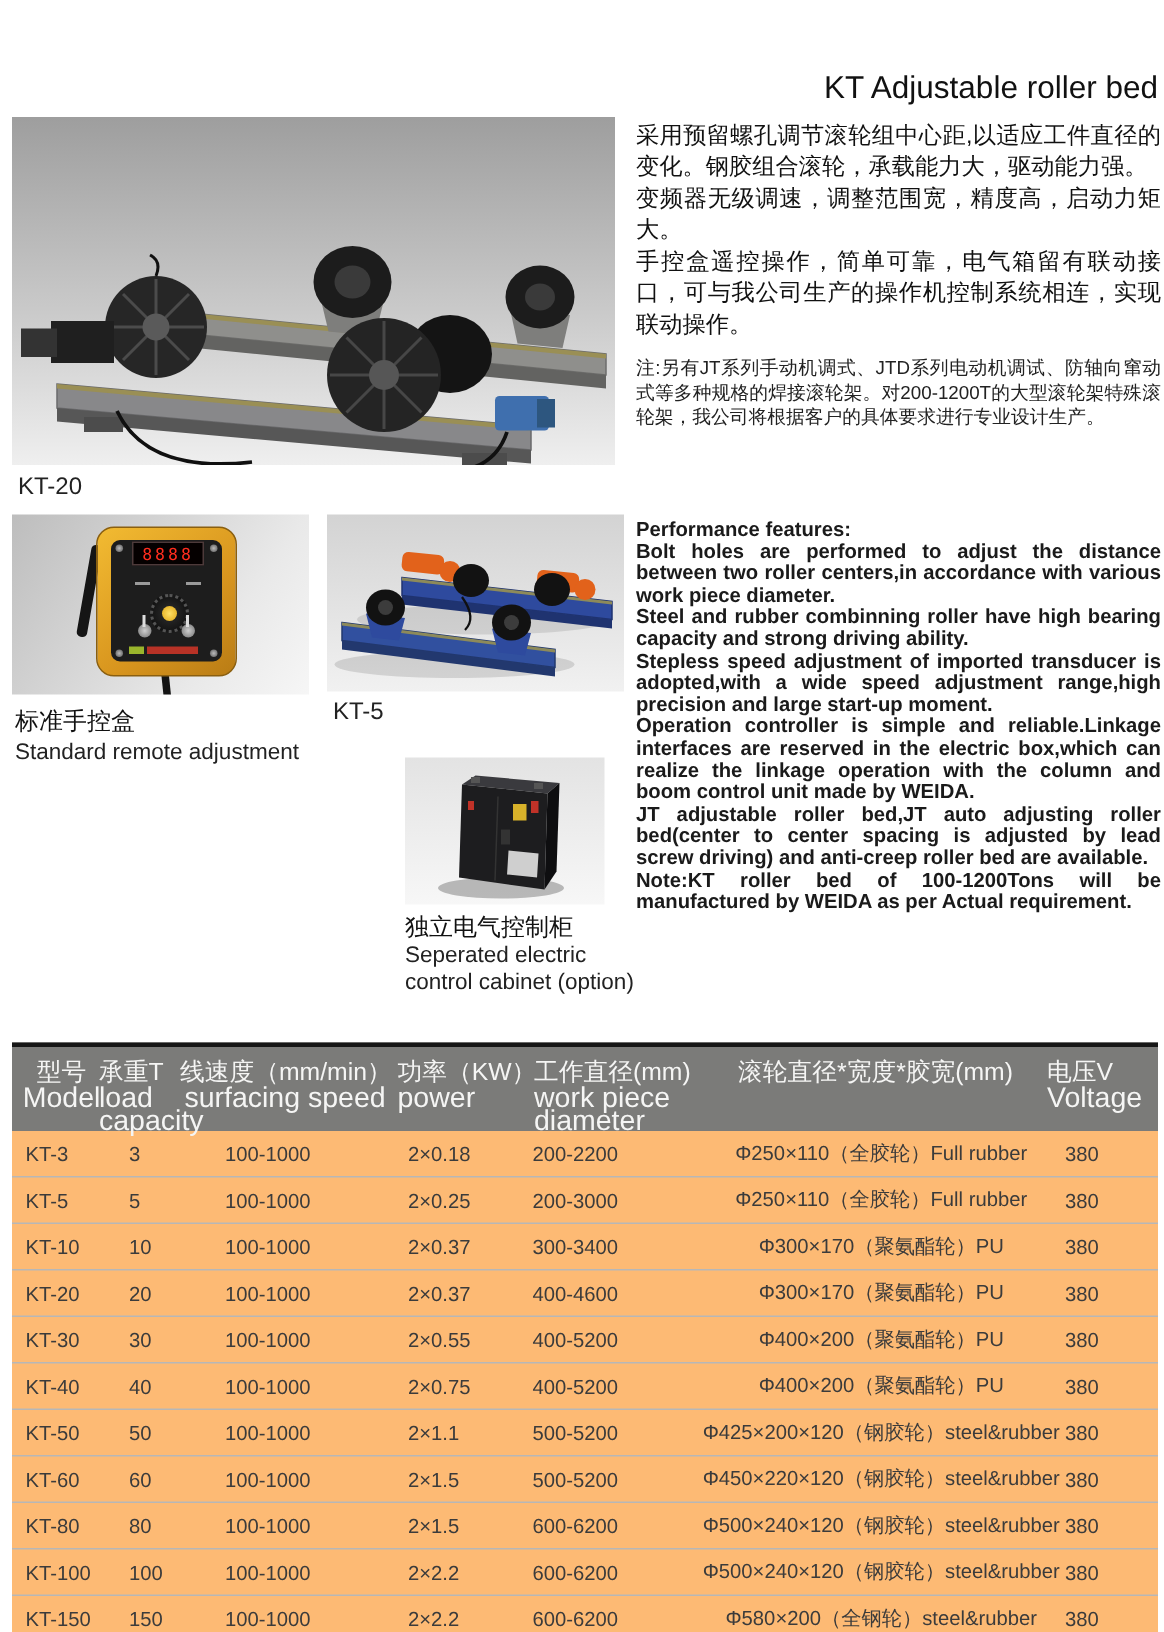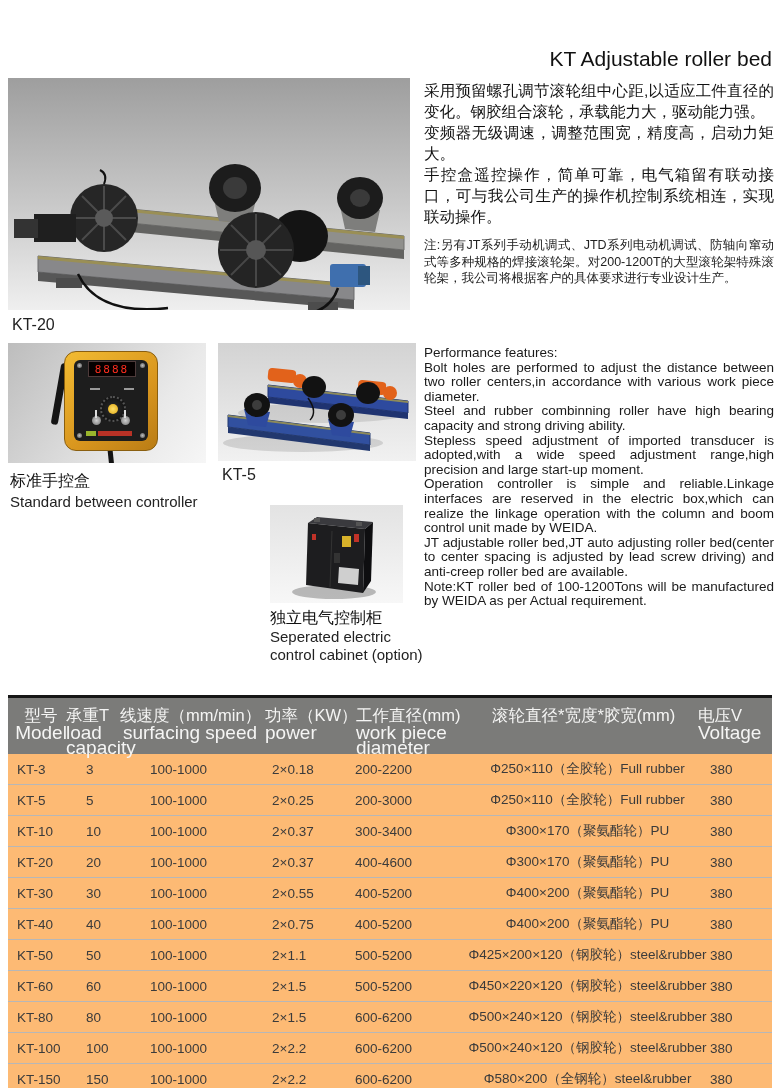--- a/index.html
+++ b/index.html
@@ -26,21 +26,21 @@
   .ctrl-cap-zh { left:10px; top:471px; }
   .ctrl-cap-en { left:10px; top:493px; }
   .cab-cap-zh { left:270px; top:608px; }
   .cab-cap-en { left:270px; top:628px; }
 
   
   .intro { position:absolute; left:424px; top:80px; width:350px; font-size:15.5px; line-height:21px; color:#111; text-align:justify; }
   .intro p { margin:0; }
   .intro-note { position:absolute; left:424px; top:237px; width:350px; font-size:12.5px; line-height:16.5px; color:#222; text-align:justify; }
   .features { position:absolute; left:424px; top:346px; width:350px; font-size:13.5px; line-height:14.6px; color:#1a1a1a; text-align:justify; }
-  .features p { margin:0; }
+  .features p { margin:0;font-weight:bold; }
 
   
   .ctrl-strap { position:absolute; left:48px; top:20px; width:7px; height:62px; background:#151515; transform:rotate(10deg); border-radius:3px; }
   .ctrl-cable { position:absolute; left:100px; top:100px; width:5px; height:22px; background:#141414; transform:rotate(-6deg); }
   .ctrl-body { position:absolute; left:56px; top:8px; width:94px; height:100px; background:linear-gradient(140deg,#f2bb32,#d8951e 60%,#b97c15); border:1px solid #8a5f10; border-radius:12px; }
   .ctrl-face { position:absolute; left:9px; top:8px; right:9px; bottom:9px; background:#1d1d1d; border-radius:6px; }
   .ctrl-screw { position:absolute; width:5px; height:5px; border-radius:50%; background:radial-gradient(#bbb,#555); }
   .ctrl-display { position:absolute; left:14px; top:1px; width:48px; height:16px; background:#050000; border:1px solid #4d3a3a; display:flex; align-items:center; justify-content:center; font-family:"DejaVu Sans Mono",monospace; font-size:11px; color:#ff2d1e; letter-spacing:2px; }
   .ctrl-sub { position:absolute; top:28px; left:16px; width:44px; display:flex; justify-content:space-between; }
   .ctrl-sub i { display:block; width:10px; height:2px; background:#9a9a9a; }
@@ -165,21 +165,21 @@
             <i></i>
           </div>
         <div class="ctrl-brand">
             <span class="b1"></span>
             <span class="b2"></span>
           </div>
       </div>
     </div>
   </div>
   <div class="cap-zh ctrl-cap-zh">标准手控盒</div>
-  <div class="cap-en ctrl-cap-en">Standard between controller</div>
+  <div class="cap-en ctrl-cap-en">Standard remote adjustment</div>
 
   <div class="photo photo-kt5">
     <svg width="198" height="118" viewBox="0 0 198 118">
       <ellipse cx="105" cy="70" rx="85" ry="10" fill="rgba(0,0,0,0.10)"></ellipse>
       <ellipse cx="85" cy="100" rx="80" ry="9" fill="rgba(0,0,0,0.12)"></ellipse>
 
       <polygon points="50,42 190,58 190,70 50,54" fill="#2e4a9e" stroke="#1f3370" stroke-width="1"></polygon>
       <polygon points="50,54 190,70 190,76 50,60" fill="#1f3370"></polygon>
       <polygon points="50,42 190,58 190,60 50,44" fill="#8d8a5a"></polygon>
 

